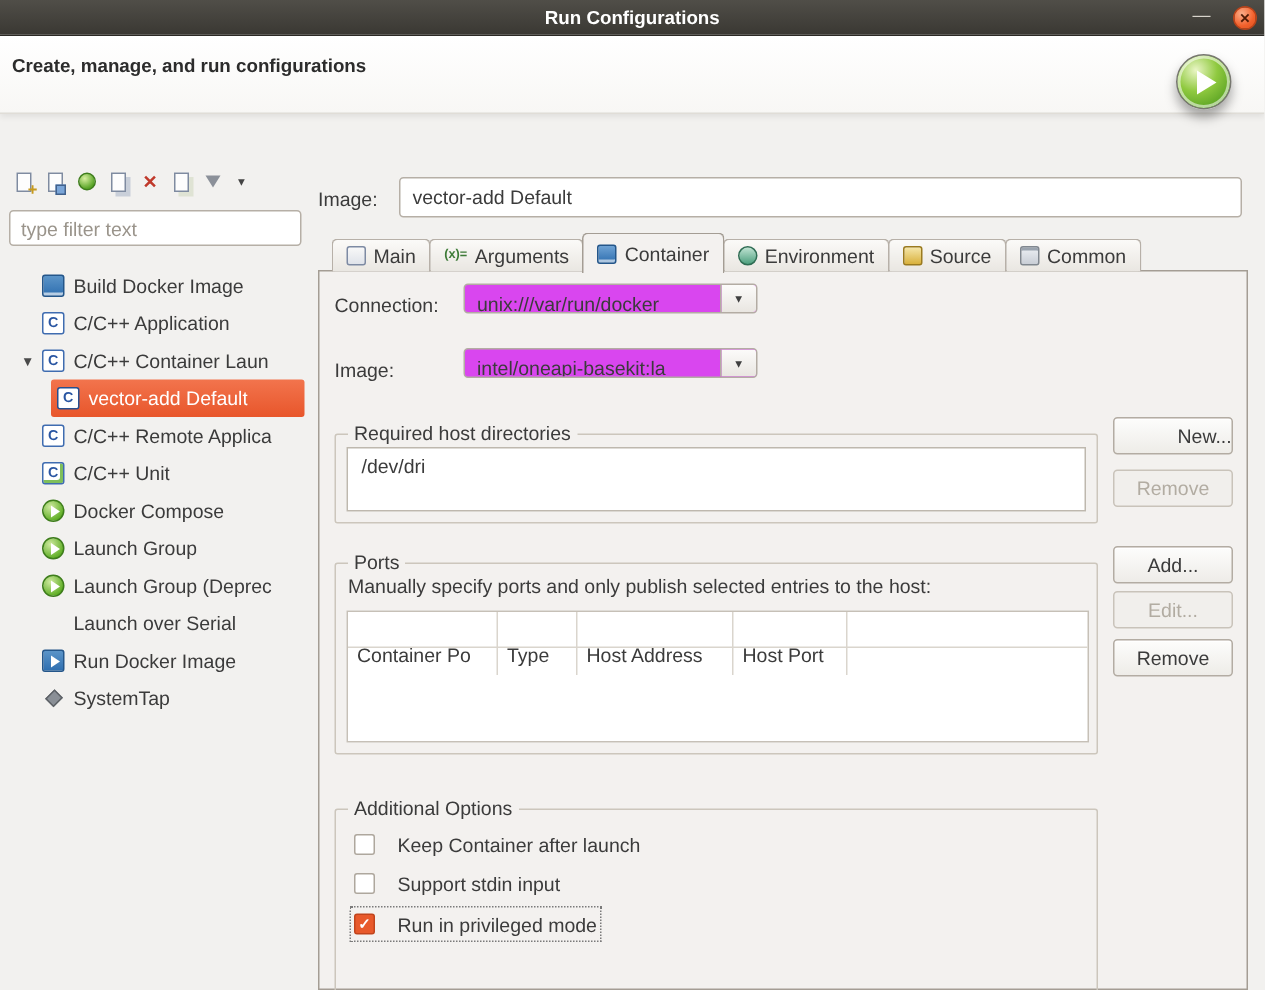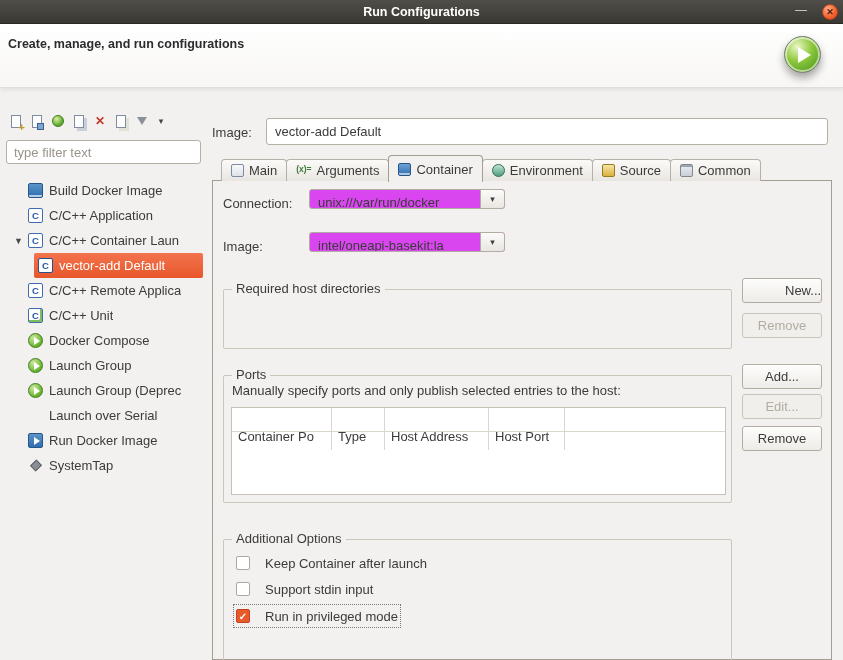--- a/index.html
+++ b/index.html
@@ -23,21 +23,21 @@
   .min-btn { position:absolute; right:32px; top:0; height:24px; line-height:21px; color:#d8d4cc; font-size:12px; padding:0 4px; cursor:default;}
   .close-btn {
     position:absolute; right:5px; top:4px; width:16px; height:16px; border-radius:50%;
     background: radial-gradient(circle at 35% 30%, #fcae8b, #f2602b 60%, #d9511f);
     border:1px solid #b8431a; color:#4f1a05; font-size:9px; line-height:14px;
     text-align:center; font-weight:bold;
   }
 
   
   .header {
-    position:absolute; left:0; top:24px; width:843px; height:64px;
+    position:absolute; left:0; top:24px; width:843px; height:52px;
     background: linear-gradient(#ffffff, #f8f7f5);
     border-bottom:1px solid #e0ddd7;
     box-shadow: 0 2px 4px rgba(0,0,0,0.07);
   }
   .hdr-title { position:absolute; left:8px; top:13px; font-weight:bold; font-size:12.5px; color:#2c2c2c; }
   .run-btn {
     position:absolute; right:22px; top:12px; width:37px; height:37px; border-radius:50%;
     background: radial-gradient(circle at 35% 28%, #eaf6c6, #8fc93f 42%, #4e9a1c 88%);
     border:1px solid #777770;
     box-shadow: 0 5px 8px rgba(0,0,0,0.35), inset 0 0 0 2px rgba(255,255,255,0.55);
@@ -309,20 +309,23 @@
   </div>
 
   <span class="flabel" style="left:10px; top:58px;">Image:</span>
   <div class="combo" style="left:96px; top:51px;">
     <span class="cval">intel/oneapi-basekit:la</span>
     <span class="cdd">▾</span>
   </div>
 
   <div class="group" style="left:10px; top:108px; width:509px; height:60px;">
     <span class="glabel">Required host directories</span>
+    <div class="listbox">
+      <div class="litem">/dev/dri</div>
+    </div>
   </div>
   <button class="btn" style="left:529px; top:97px;padding-left:42px;">New...</button>
   <button class="btn disabled" style="left:529px; top:132px;">Remove</button>
 
   <div class="group" style="left:10px; top:194px; width:509px; height:128px;">
     <span class="glabel">Ports</span>
     <span class="gdesc">Manually specify ports and only publish selected entries to the host:</span>
     <div class="ptable">
       <div class="phead">
         <span class="pcell" style="width:100px;">Container Po</span>

